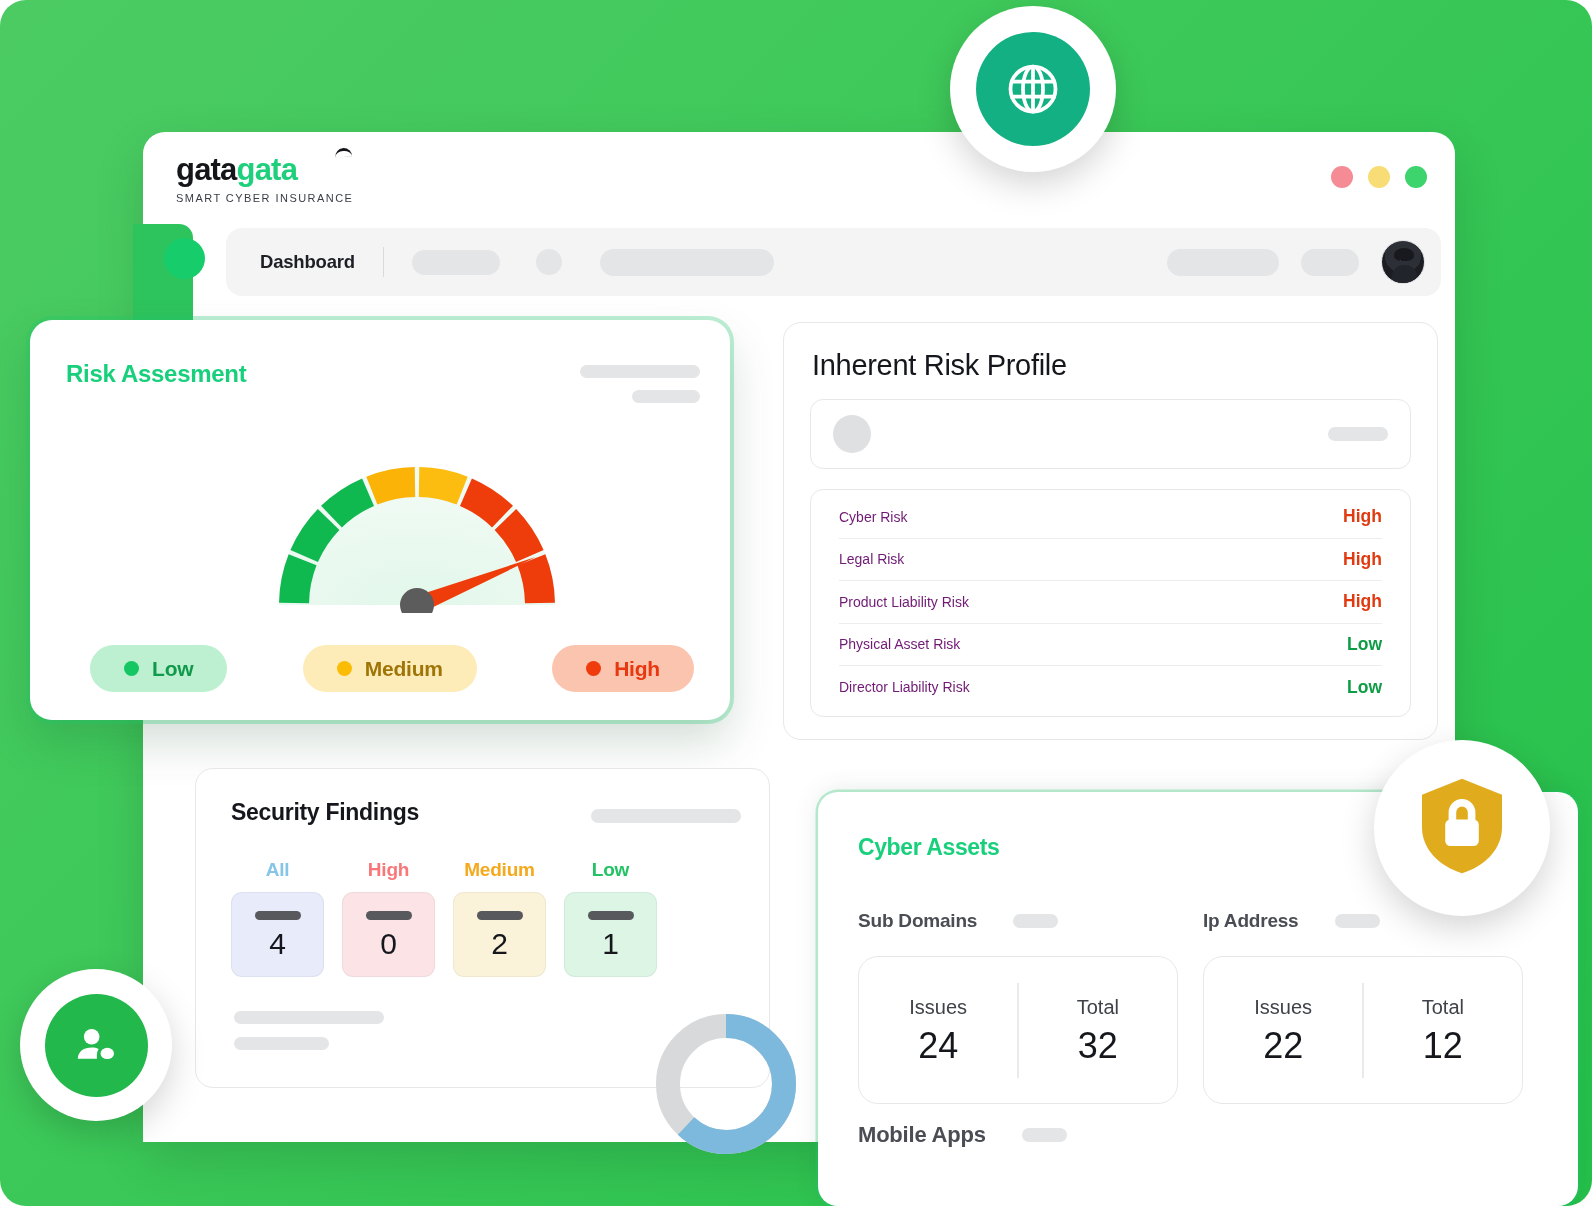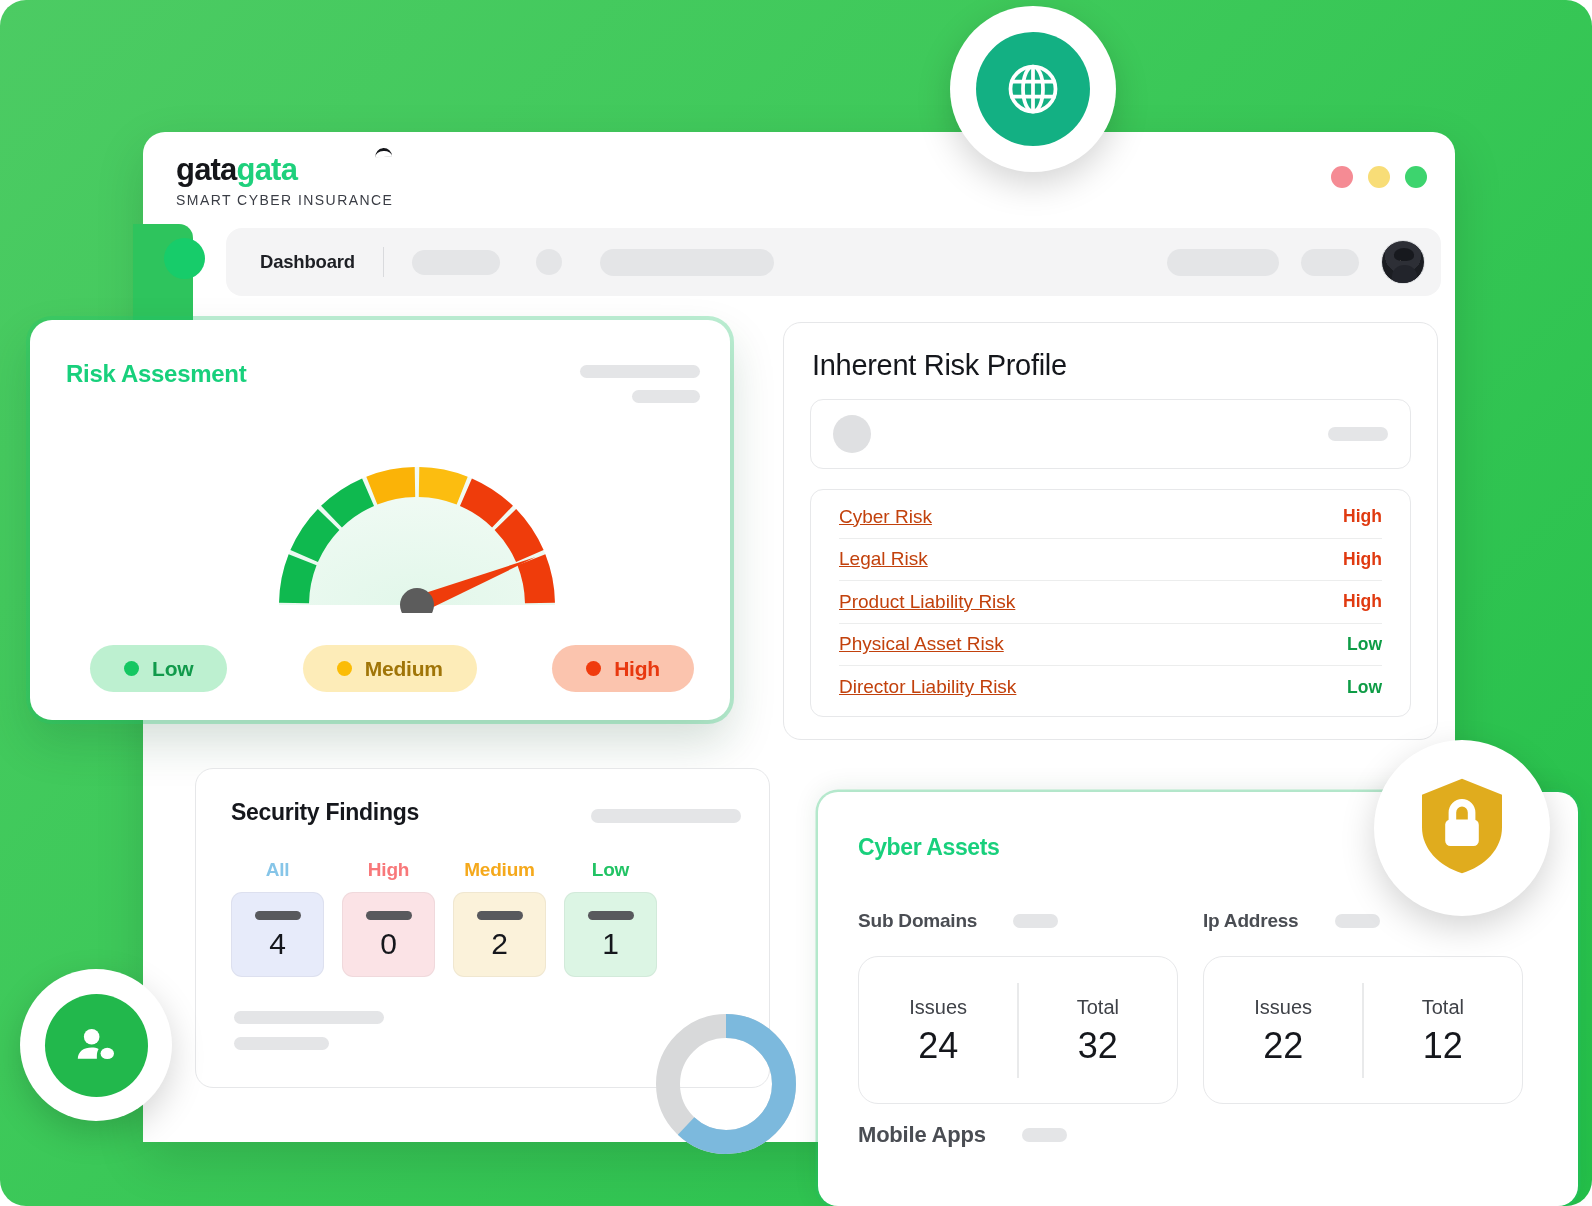--- a/index.html
+++ b/index.html
@@ -34,21 +34,21 @@
   .logo-miti { color: #15161a; }
   .logo-gata { color: #1ed07c; }
   .logo-hat {
     position: absolute; right: 1px; top: -6px;
     width: 17px; height: 9px;
     border-top: 3.2px solid #15161a;
     border-radius: 50% / 100% 100% 0 0;
     transform: rotate(-3deg);
   }
   .logo-tag {
-    font-size: 14px; letter-spacing: 1.45px; color: #3a3d45;
+    font-size: 11px; letter-spacing: 1.45px; color: #3a3d45;
     margin-top: 7px; font-weight: 500;
   }
 
   
   #window-dots { position: absolute; right: 28px; top: 34px; display: flex; gap: 15px; }
   .wdot { width: 22px; height: 22px; border-radius: 50%; }
 
   
   #navbar {
     position: absolute; left: 83px; top: 96px; right: 14px; height: 68px;
@@ -143,21 +143,21 @@
   #irp-list {
     position: absolute; left: 26px; right: 26px; top: 166px; bottom: 22px;
     border: 1.3px solid #e7e8ea; border-radius: 13px;
     padding: 6px 28px;
   }
   .irp-row {
     display: flex; align-items: center; justify-content: space-between;
     height: 42.5px; border-bottom: 1.2px solid #eceded;
   }
   .irp-row:last-child { border-bottom: none; }
-  .irp-label { font-size: 19px; color: #c2410c; font-weight: 400; text-decoration: underline; }
+  .irp-label { font-size: 14px; color: #701a75; font-weight: 400; }
   .irp-value { font-size: 17.5px; font-weight: 700; }
   .v-high { color: #e03a10; }
   .v-low  { color: #0e9c46; }
 
   
   #card-sf {
     left: 195px; top: 768px; width: 575px; height: 320px;
     border: 1.5px solid #e6e7e9;
   }
   #sf-title {

